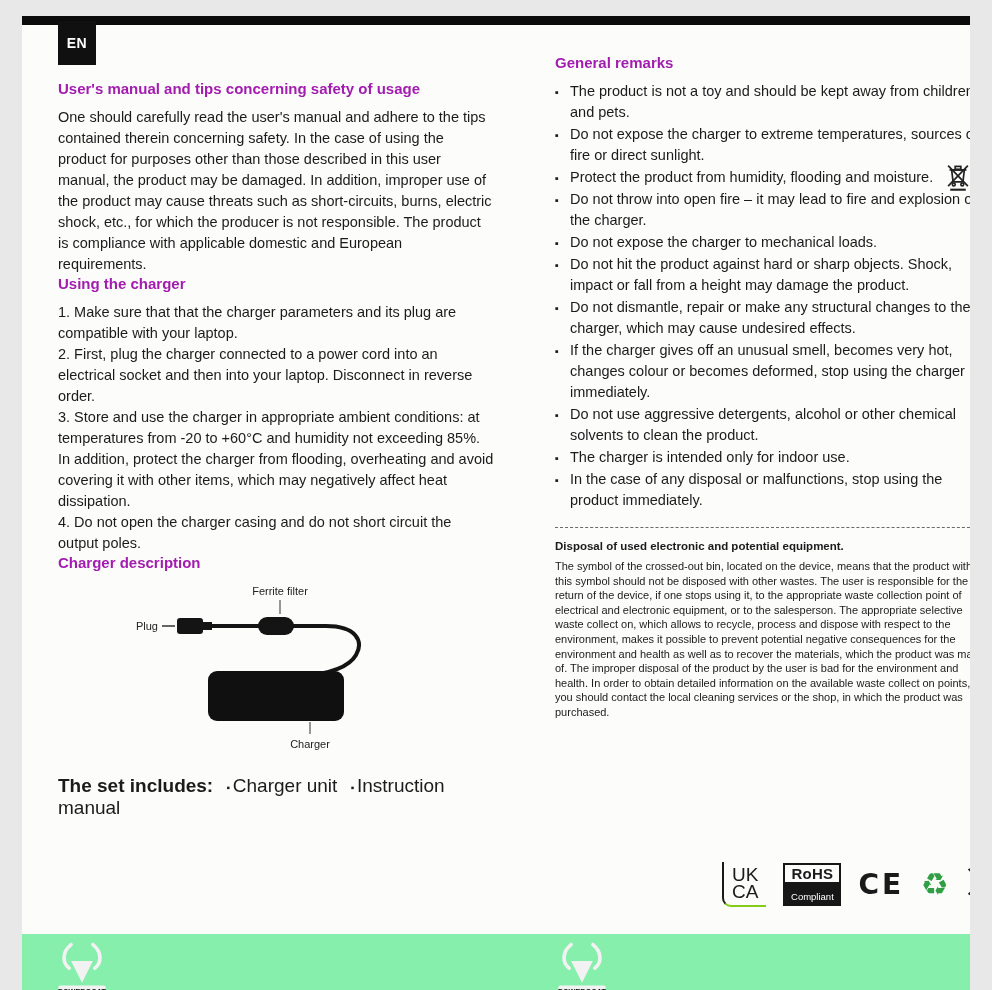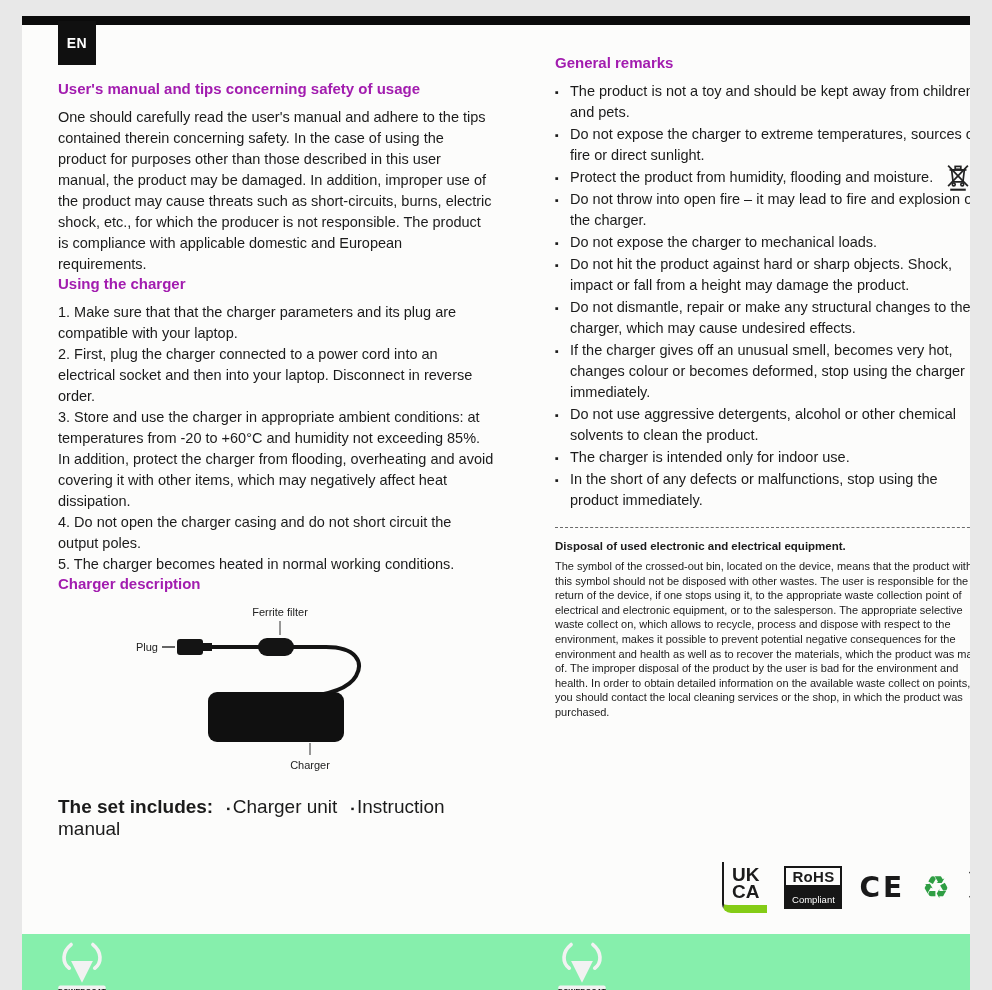--- a/index.html
+++ b/index.html
@@ -33,23 +33,23 @@
 
   .diagram { position:relative; width:436px; height:178px; margin-top:4px; }
 
   .set-line { font-size:19px; margin-top:16px; }
   .set-line .lbl { font-weight:bold; }
   .set-line .set-item { margin-left:8px; }
   .set-line .set-item::before { content:"▪  "; font-size:10px; position:relative; top:-1px; }
 
   .logos { position:absolute; left:700px; top:846px; display:flex; align-items:center; gap:17px; }
   .ukca {
-    font-weight:bold; font-size:19px; line-height:17px; text-align:left;
+    font-weight:normal; font-size:19px; line-height:17px; text-align:left;
     padding:4px 8px 5px 8px;
-    border-left:2px solid #1a1a1a; border-bottom:8px solid #84cc16;
+    border-left:2px solid #1a1a1a; border-bottom:2px solid #84cc16;
     border-bottom-left-radius:9px;
   }
   .rohs { border:2px solid #161616; text-align:center; min-width:58px; }
   .rohs .top { font-weight:bold; font-size:15px; padding:0 5px; letter-spacing:.3px; }
   .rohs .sub { background:#161616; color:#fff; font-size:9.5px; padding:9px 4px 2px; }
   .ce { font-size:28px; font-weight:bold; letter-spacing:3px; font-family:"DejaVu Sans", sans-serif; color:#1a1a1a; }
   .recycle { font-size:31px; line-height:1; color:#2f9e44; font-family:"DejaVu Sans", sans-serif; }
 
   .weee-margin { position:absolute; left:924px; top:146px; }
 
@@ -69,21 +69,20 @@
   <div class="col-left">
     <h2 class="sec">User's manual and tips concerning safety of usage</h2>
     <p class="body">One should carefully read the user's manual and adhere to the tips contained therein concerning safety. In the case of using the product for purposes other than those described in this user manual, the product may be damaged. In addition, improper use of the product may cause threats such as short-circuits, burns, electric shock, etc., for which the producer is not responsible. The product is compliance with applicable domestic and European requirements.</p>
 
     <h2 class="sec mt">Using the charger</h2>
     <div class="steps">
       <p>1. Make sure that that the charger parameters and its plug are compatible with your laptop.</p>
       <p>2. First, plug the charger connected to a power cord into an electrical socket and then into your laptop. Disconnect in reverse order.</p>
       <p>3. Store and use the charger in appropriate ambient conditions: at temperatures from -20 to +60°C and humidity not exceeding 85%. In addition, protect the charger from flooding, overheating and avoid covering it with other items, which may negatively affect heat dissipation.</p>
       <p>4. Do not open the charger casing and do not short circuit the output poles.</p>
-      <p>5. The charger becomes heated in normal working conditions.</p>
     </div>
 
     <h2 class="sec mt">Charger description</h2>
 
     <div class="diagram">
       <svg width="436" height="178" viewBox="0 0 436 178">
         <text x="222" y="14" text-anchor="middle" font-size="11" fill="#222">Ferrite filter</text>
         <line x1="222" y1="19" x2="222" y2="33" stroke="#333" stroke-width="1"></line>
         <text x="100" y="49" text-anchor="end" font-size="11" fill="#222">Plug</text>
         <line x1="104" y1="45" x2="117" y2="45" stroke="#333" stroke-width="1.5"></line>
@@ -110,27 +109,27 @@
       <li>The product is not a toy and should be kept away from children and pets.</li>
       <li>Do not expose the charger to extreme temperatures, sources of fire or direct sunlight.</li>
       <li>Protect the product from humidity, flooding and moisture.</li>
       <li>Do not throw into open fire – it may lead to fire and explosion of the charger.</li>
       <li>Do not expose the charger to mechanical loads.</li>
       <li>Do not hit the product against hard or sharp objects. Shock, impact or fall from a height may damage the product.</li>
       <li>Do not dismantle, repair or make any structural changes to the charger, which may cause undesired effects.</li>
       <li>If the charger gives off an unusual smell, becomes very hot, changes colour or becomes deformed, stop using the charger immediately.</li>
       <li>Do not use aggressive detergents, alcohol or other chemical solvents to clean the product.</li>
       <li>The charger is intended only for indoor use.</li>
-      <li>In the short of any defects or malfunctions, stop using the product immediately.</li>
+      <li>In the case of any disposal or malfunctions, stop using the product immediately.</li>
     </ul>
 
     <hr class="divider">
 
     <div class="fineprint">
-      <h3>Disposal of used electronic and electrical equipment.</h3>
+      <h3>Disposal of used electronic and potential equipment.</h3>
       <p>The symbol of the crossed-out bin, located on the device, means that the product with this symbol should not be disposed with other wastes. The user is responsible for the return of the device, if one stops using it, to the appropriate waste collection point of electrical and electronic equipment, or to the salesperson. The appropriate selective waste collect on, which allows to recycle, process and dispose with respect to the environment, makes it possible to prevent potential negative consequences for the environment and health as well as to recover the materials, which the product was made of. The improper disposal of the product by the user is bad for the environment and health. In order to obtain detailed information on the available waste collect on points, you should contact the local cleaning services or the shop, in which the product was purchased.</p>
     </div>
   </div>
 
   <div class="weee-margin">
     <svg width="24" height="30" viewBox="0 0 34 42">
       <g stroke="#222" stroke-width="2.4" fill="none">
         <path d="M8 11 h18 l-2 17 h-14 z"></path>
         <line x1="5" y1="11" x2="29" y2="11"></line>
         <rect x="13" y="6" width="8" height="4"></rect>

